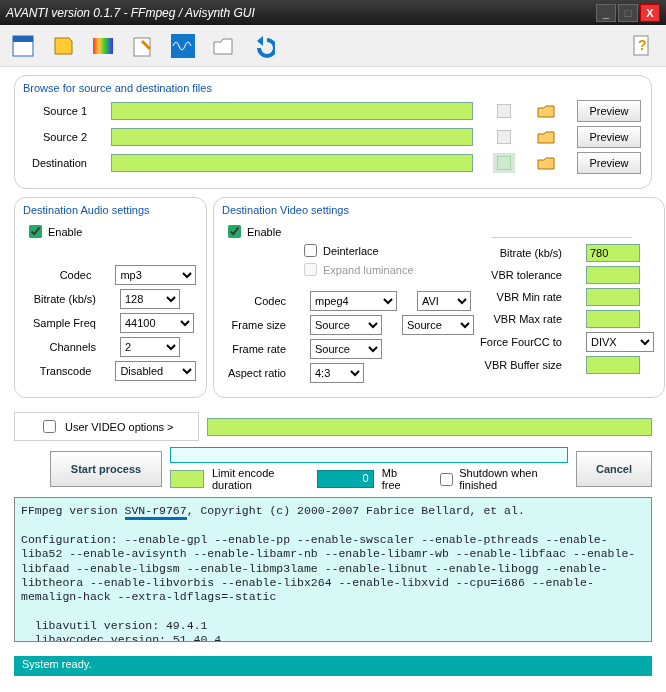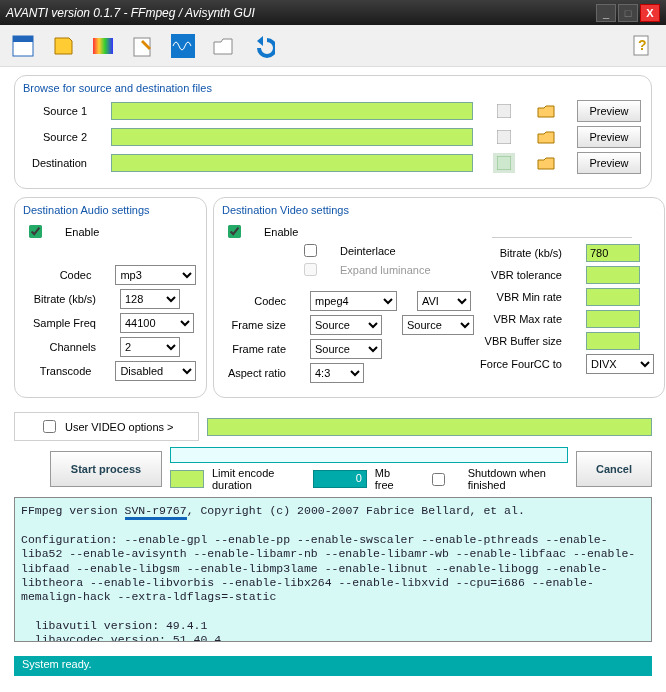--- a/index.html
+++ b/index.html
@@ -37,21 +37,21 @@
   .group-title{color:#15a;font-size:11px;margin:-4px 0 6px -2px;}
   .row{display:flex;align-items:center;margin:4px 0;gap:20px;}
   .lbl{text-align:right;padding-right:4px;}
   input[type=text]{height:18px;border:1px solid #7a9;padding:1px 3px;font-size:11px;background:#bef264;}
   select{height:20px;border:1px solid #888;font-size:11px;background:#fff;}
   .btn{height:22px;border:1px solid #999;background:linear-gradient(#fff,#e4e4e4);padding:2px 10px;font-size:11px;cursor:pointer;}
   .btn.big{height:36px;padding:0 16px;font-weight:bold;color:#245;}
   .iconbtn{width:22px;height:20px;display:inline-flex;align-items:center;justify-content:center;cursor:pointer;}
   .main-row{display:flex;gap:6px;}
   .main-row .group{flex:0 0 auto;}
-  .check{display:flex;align-items:center;gap:20px;}
+  .check{display:flex;align-items:center;gap:3px;}
   .check input{accent-color:#2a6;}
   .video-opts{display:flex;align-items:center;gap:8px;margin:6px 0;}
   .video-opts .inner{border:1px solid #d0d0d0;padding:4px 24px;display:flex;align-items:center;gap:6px;}
   .process-row{display:flex;align-items:center;gap:8px;margin:6px 0;padding-left:36px;}
   .progress{flex:1;height:16px;border:1px solid #0aa;background:#e8fefe;}
   .mbfree{width:60px;height:18px;background:#0aa;color:#fff;text-align:right;padding:1px 4px;border:1px solid #088;font-size:11px;}
   .log{
     border:1px solid #888;background:#d6f9f6;
     font-family:"Courier New",monospace;font-size:11.5px;
     padding:6px;height:145px;overflow:auto;white-space:pre-wrap;
@@ -259,26 +259,26 @@
             </div>
           <div class="row">
               <span class="lbl" style="width:92px">VBR Min rate</span>
               <input type="text" style="width: 54px;" value="">
             </div>
           <div class="row">
               <span class="lbl" style="width:92px">VBR Max rate</span>
               <input type="text" style="width: 54px;" value="">
             </div>
           <div class="row">
+              <span class="lbl" style="width:92px">Force FourCC to</span>
+              <select style="width:68px"><option>DIVX</option></select>
+            </div>
+          <div class="row">
               <span class="lbl" style="width:92px">VBR Buffer size</span>
               <input type="text" style="width: 54px;" value="">
-            </div>
-          <div class="row">
-              <span class="lbl" style="width:92px">Force FourCC to</span>
-              <select style="width:68px"><option>DIVX</option></select>
             </div>
         </div>
       </div>
     </div>
   </div>
 
   <div class="video-opts">
     <div class="inner">
       <input type="checkbox" style="">
       <span>User VIDEO options &gt;</span>

